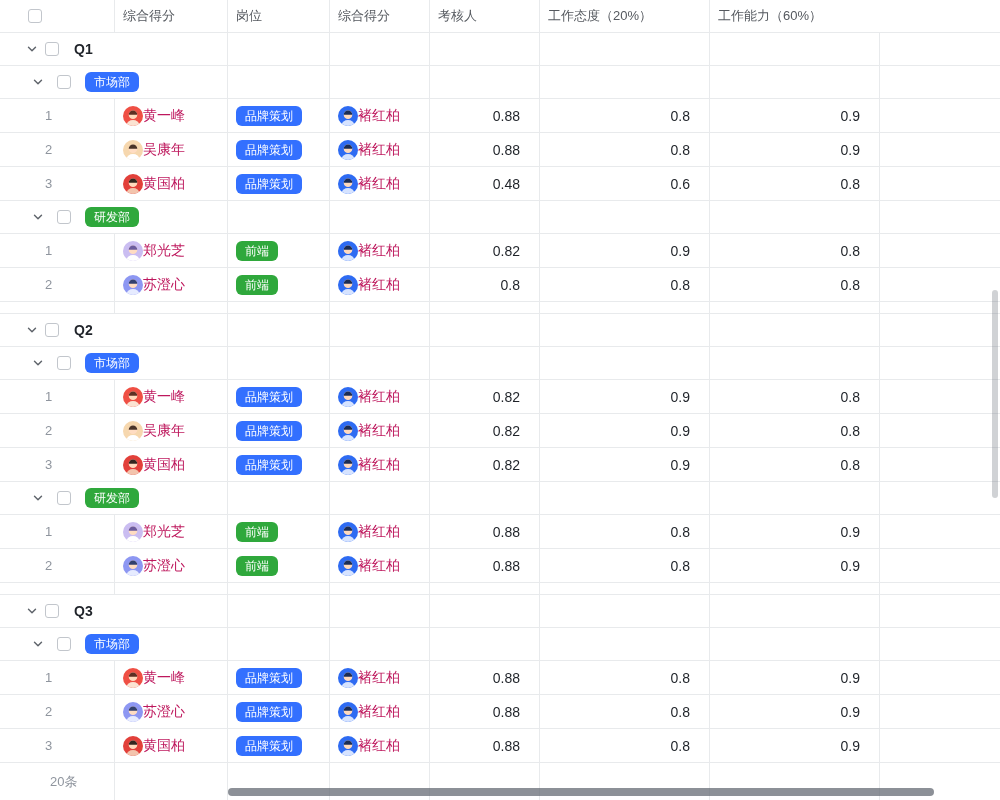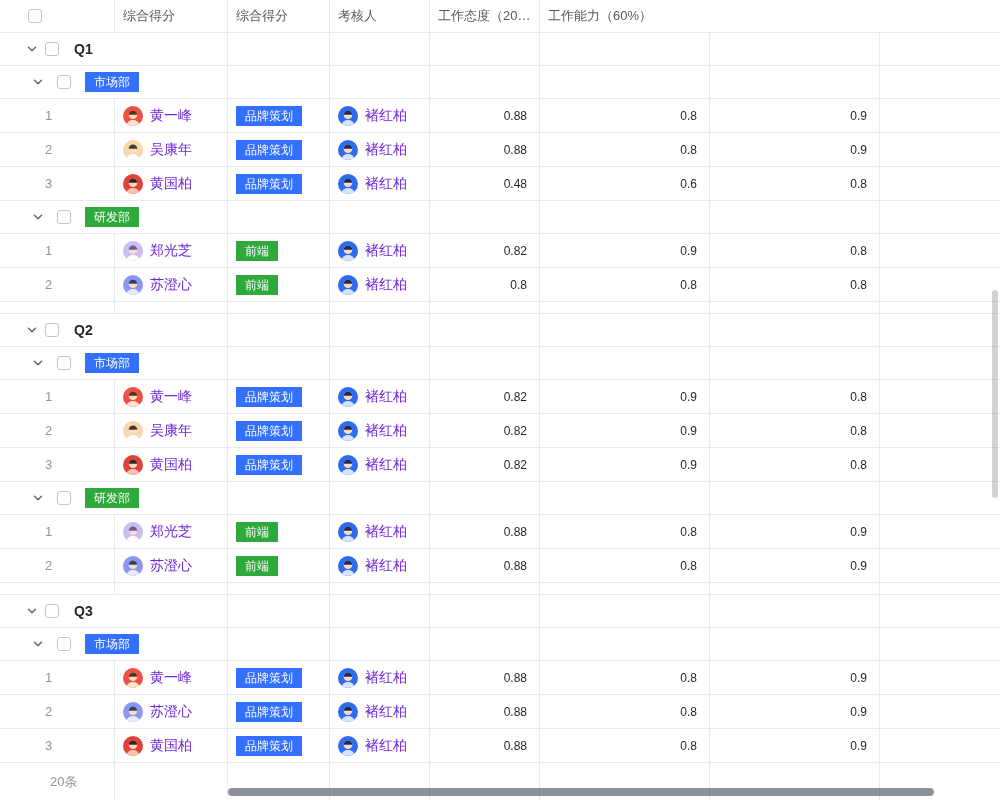--- a/index.html
+++ b/index.html
@@ -13,24 +13,24 @@
   .header-cell{padding-left:8px;font-size:13px;color:#55595f}
   .select-cell{padding-left:28px}
   .group-row{height:33px}
   .group-cell{grid-column:1/3;padding-left:26px}
   .sub .group-cell{padding-left:32px}
   .data-row{height:34px}
   .spacer-row{height:12px}
   .footer-row{height:37px;border-bottom:0}
   .index-cell{padding-left:45px;font-size:13px;color:#8f959e}
   .footer-cell{padding-left:50px;font-size:13px;color:#8f959e}
-  .person-cell,.assessor-cell{padding-left:8px;gap:7px;font-size:14px;color:#6d28d9}
+  .person-cell,.assessor-cell{padding-left:8px;font-size:14px;color:#be185d}
   .pos-cell{padding-left:8px}
-  .num-cell{justify-content:flex-end;padding-right:12px;font-size:12px;color:#1f2329}
-  .badge{display:inline-flex;align-items:center;height:20px;padding:0 9px;border-radius:0;color:#fff;font-size:12px;line-height:20px;flex:0 0 auto}
+  .num-cell{justify-content:flex-end;padding-right:19px;font-size:14px;color:#1f2329}
+  .badge{display:inline-flex;align-items:center;height:20px;padding:0 9px;border-radius:6px;color:#fff;font-size:12px;line-height:20px;flex:0 0 auto}
   .checkbox{width:14px;height:14px;border:1.5px solid #c2c6cc;border-radius:3px;background:#fff;flex:0 0 auto}
   .chev{flex:0 0 auto;display:flex;cursor:pointer}
   .group-label{margin-left:15px;font-size:14px;font-weight:600;color:#1f2329}
   .group-chk{margin-left:7px}
   .sub-chk{margin-left:13px}
   .sub-badge{margin-left:14px}
   .avatar{width:20px;height:20px;border-radius:50%;overflow:hidden;flex:0 0 auto}
   .name-text{overflow:hidden;text-overflow:ellipsis}
   .hbar{position:absolute;left:228px;top:788px;width:706px;height:8px;border-radius:4px;background:rgba(101,107,116,.75)}
   .vbar{position:absolute;right:2px;top:290px;width:6px;height:208px;border-radius:3px;background:rgba(101,107,116,.30)}
@@ -41,20 +41,23 @@
 <div class="app">
   <div>
       <div class="grid-row header-row">
         <div class="cell select-cell">
           <div class="checkbox"></div>
         </div>
         <div class="cell header-cell">
           <div class="name-text">综合得分</div>
         </div>
         <div class="cell header-cell">
+          <div class="name-text">岗位</div>
+        </div>
+        <div class="cell header-cell">
           <div class="name-text">综合得分</div>
         </div>
         <div class="cell header-cell">
           <div class="name-text">考核人</div>
         </div>
         <div class="cell header-cell">
           <div class="name-text">工作态度（20%）</div>
         </div>
         <div class="cell header-cell">
           <div class="name-text">工作能力（60%）</div>

